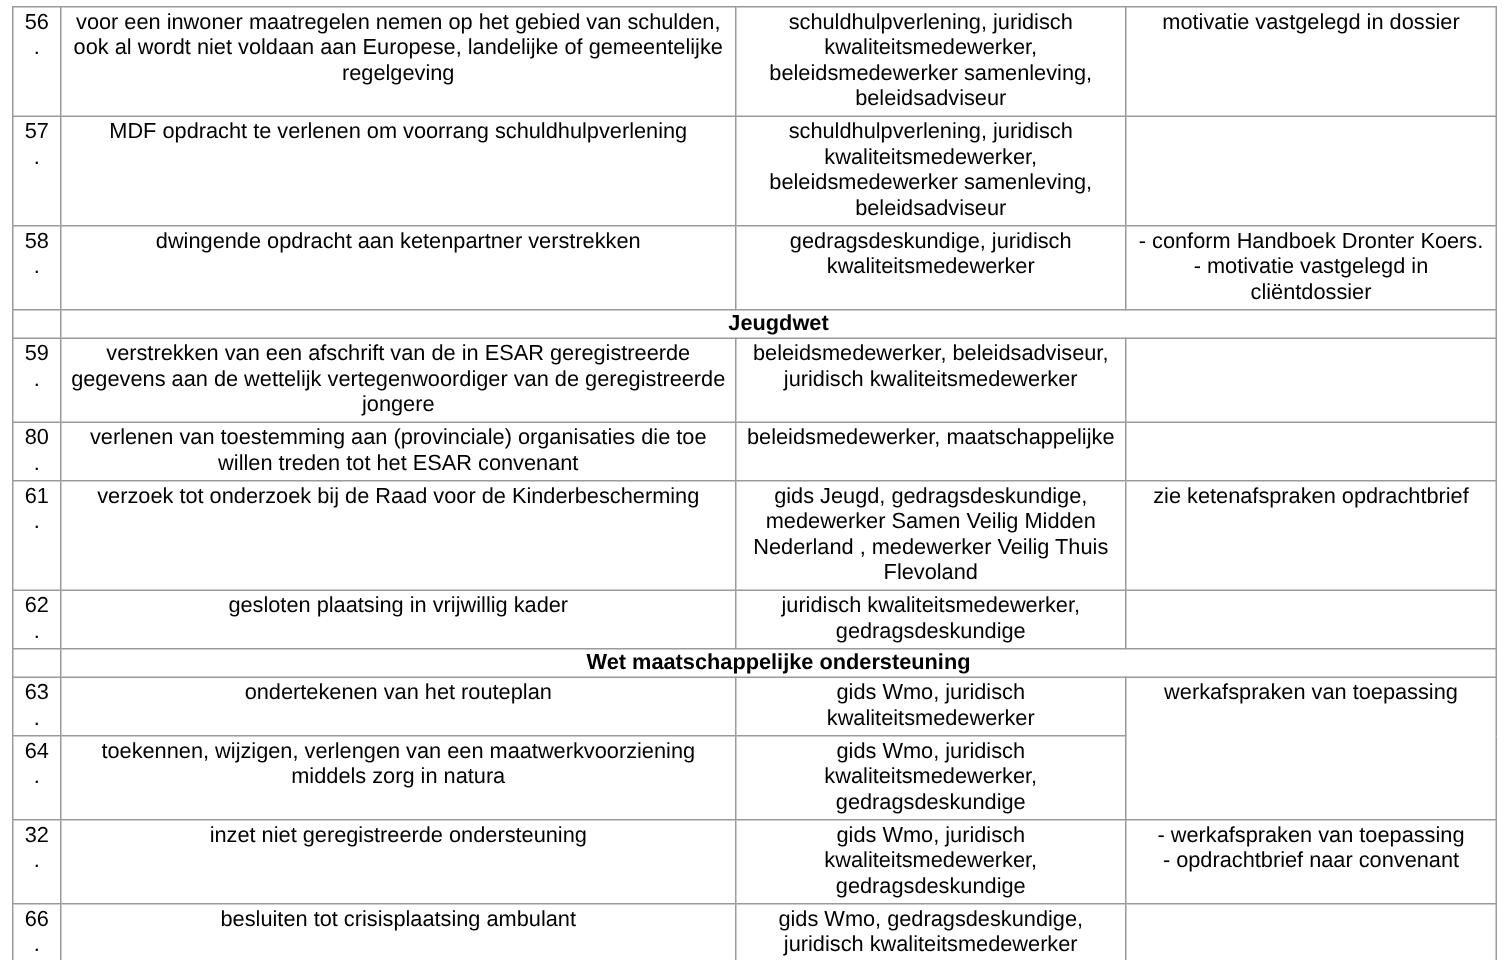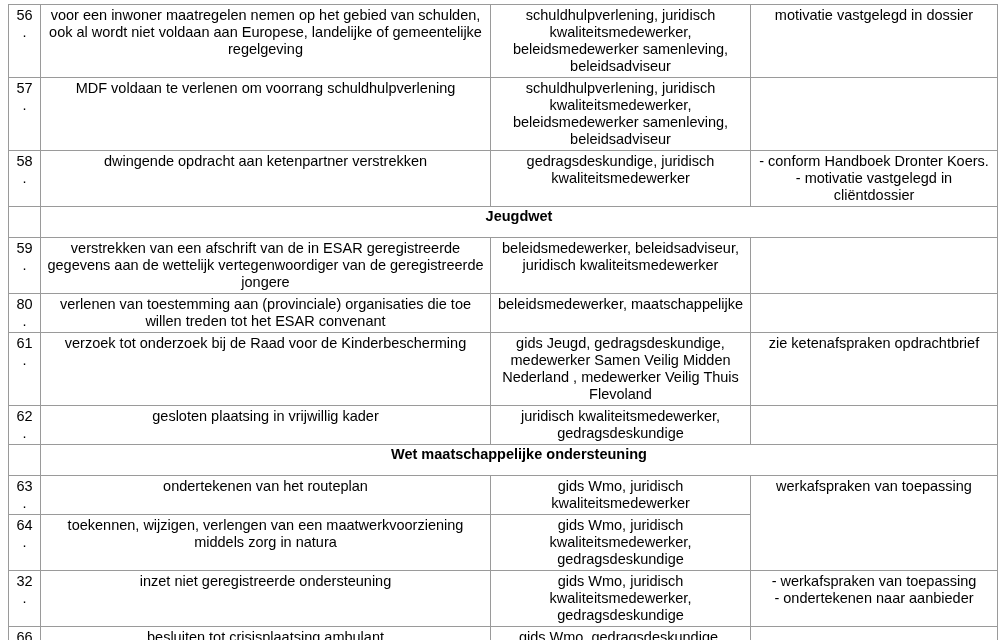--- a/index.html
+++ b/index.html
@@ -42,21 +42,21 @@
   }
   td.col-num{
     padding-left:5px;
   }
   td.col-cond{
     white-space:pre-line;
   }
   tr.section-row td.section-title{
     font-weight:bold;
     padding-top:1px;
-    padding-bottom:12px;
+    padding-bottom:0;
   }
 </style>
 </head>
 <body>
 
 <div class="page">
   <table class="mandate-table">
     <colgroup>
       <col style="width:32px">
       <col style="width:450px">
@@ -65,21 +65,21 @@
     </colgroup>
     <tbody>
         <tr class="item-row">
           <td class="col-num">56.</td>
           <td class="col-desc">voor een inwoner maatregelen nemen op het gebied van schulden, ook al wordt niet voldaan aan Europese, landelijke of gemeentelijke regelgeving</td>
           <td class="col-roles">schuldhulpverlening, juridisch kwaliteitsmedewerker, beleidsmedewerker samenleving, beleidsadviseur</td>
           <td class="col-cond">motivatie vastgelegd in dossier</td>
         </tr>
         <tr class="item-row">
           <td class="col-num">57.</td>
-          <td class="col-desc">MDF voldaan te verlenen om voorrang schuldhulpverlening</td>
+          <td class="col-desc">MDF opdracht te verlenen om voorrang schuldhulpverlening</td>
           <td class="col-roles">schuldhulpverlening, juridisch kwaliteitsmedewerker, beleidsmedewerker samenleving, beleidsadviseur</td>
           <td class="col-cond"></td>
         </tr>
         <tr class="item-row">
           <td class="col-num">58.</td>
           <td class="col-desc">dwingende opdracht aan ketenpartner verstrekken</td>
           <td class="col-roles">gedragsdeskundige, juridisch kwaliteitsmedewerker</td>
           <td class="col-cond">- conform Handboek Dronter Koers.
 - motivatie vastgelegd in cliëntdossier</td>
         </tr>
@@ -124,21 +124,21 @@
         <tr class="item-row">
           <td class="col-num">64.</td>
           <td class="col-desc">toekennen, wijzigen, verlengen van een maatwerkvoorziening middels zorg in natura</td>
           <td class="col-roles">gids Wmo, juridisch kwaliteitsmedewerker, gedragsdeskundige</td>
         </tr>
         <tr class="item-row">
           <td class="col-num">32.</td>
           <td class="col-desc">inzet niet geregistreerde ondersteuning</td>
           <td class="col-roles">gids Wmo, juridisch kwaliteitsmedewerker, gedragsdeskundige</td>
           <td class="col-cond">- werkafspraken van toepassing
-- ondertekenen naar aanbieder</td>
+- opdrachtbrief naar convenant</td>
         </tr>
         <tr class="item-row">
           <td class="col-num">66.</td>
           <td class="col-desc">besluiten tot crisisplaatsing ambulant</td>
           <td class="col-roles">gids Wmo, gedragsdeskundige, juridisch kwaliteitsmedewerker</td>
           <td class="col-cond"></td>
         </tr>
       </tbody>
   </table>
 </div>

